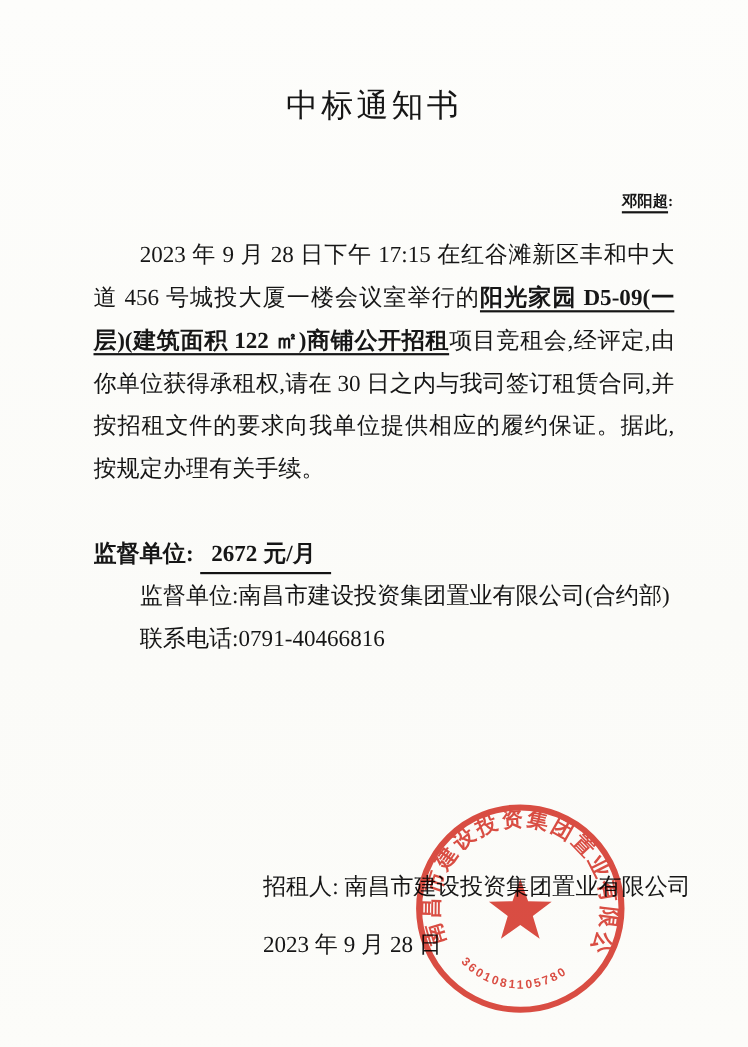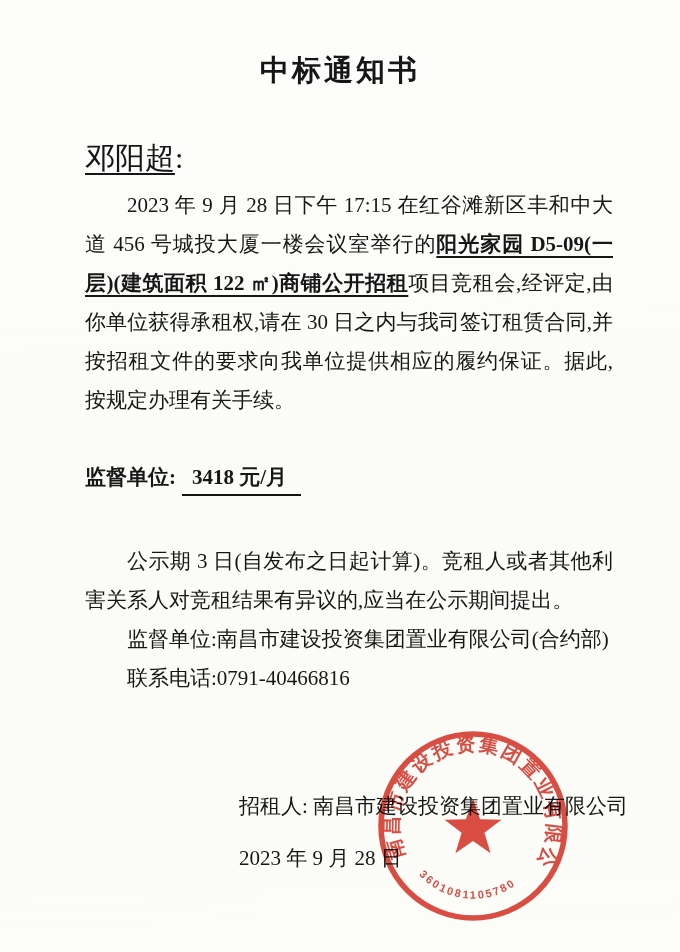--- a/index.html
+++ b/index.html
@@ -10,32 +10,33 @@
     color:#161616;
     position:relative;
     overflow:hidden;
   }
   .page{
     position:relative;
     width:680px;height:952px;
     background:linear-gradient(178deg,#fdfdfb 0%,#fbfbf8 60%,#fcfcf9 100%);
   }
   .title{
-    padding-top:50px;
+    padding-top:76px;
     text-align:center;
     font-size:29px;
-    font-weight:bold;
+    font-weight:normal;
     letter-spacing:3px;
     line-height:40px;
   }
   .addressee{
     margin:53px 68px 0 85px;
-    font-size:30px;
-    font-weight:normal;
+    font-size:14px;
+    font-weight:bold;
     line-height:30px;
+    text-align:right;
   }
   .addressee .uname{
     text-decoration:underline;
     text-underline-offset:5px;
     text-decoration-thickness:1.5px;
   }
   .body-para{
     margin:13px 67px 0 85px;
     font-size:21px;
     line-height:39px;
@@ -105,23 +106,22 @@
 <body>
 
 <div class="page">
 
   <div class="title">中标通知书</div>
 
   <div class="addressee"><span class="uname">邓阳超</span><span>:</span></div>
 
   <div class="body-para"><span>2023 年 9 月 28 日下午 17:15 在红谷滩新区丰和中大道 456 号城投大厦一楼会议室举行的</span><span class="seg-strong">阳光家园 D5-09(一层)(建筑面积 122 ㎡)商铺公开招租</span><span>项目竞租会,经评定,由你单位获得承租权,请在 30 日之内与我司签订租赁合同,并按招租文件的要求向我单位提供相应的履约保证。据此,按规定办理有关手续。</span></div>
 
-  <div class="result-line"><span>监督单位:</span><span class="result-value">3418 元/月</span></div>
+  <div class="result-line"><span>监督单位:</span><span class="result-value">2672 元/月</span></div>
 
-  <div class="notice-para">公示期 3 日(自发布之日起计算)。竞租人或者其他利害关系人对竞租结果有异议的,应当在公示期间提出。</div>
 
   <div class="notice-line">监督单位:南昌市建设投资集团置业有限公司(合约部)</div>
 
   <div class="notice-line">联系电话:0791-40466816</div>
 
   <div class="signature">
     <div class="sig-lessor">招租人: 南昌市建设投资集团置业有限公司</div>
     <div class="sig-date">2023 年 9 月 28 日</div>
   </div>
 

